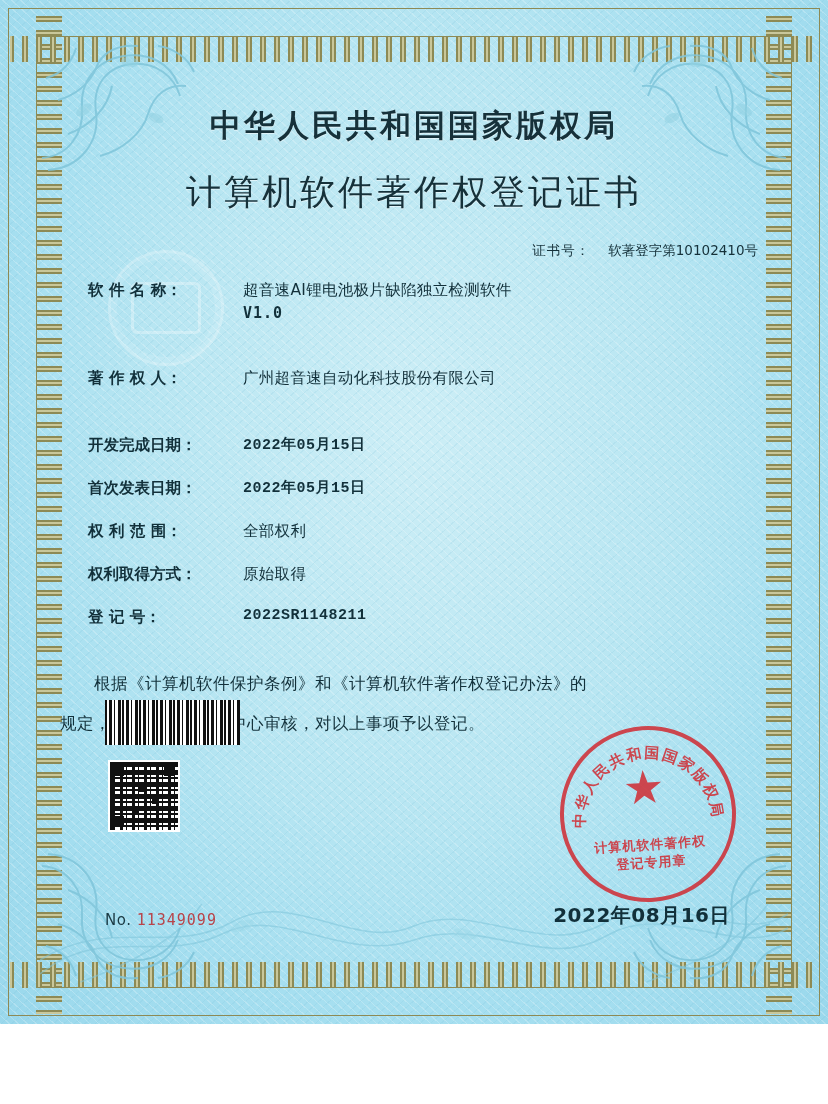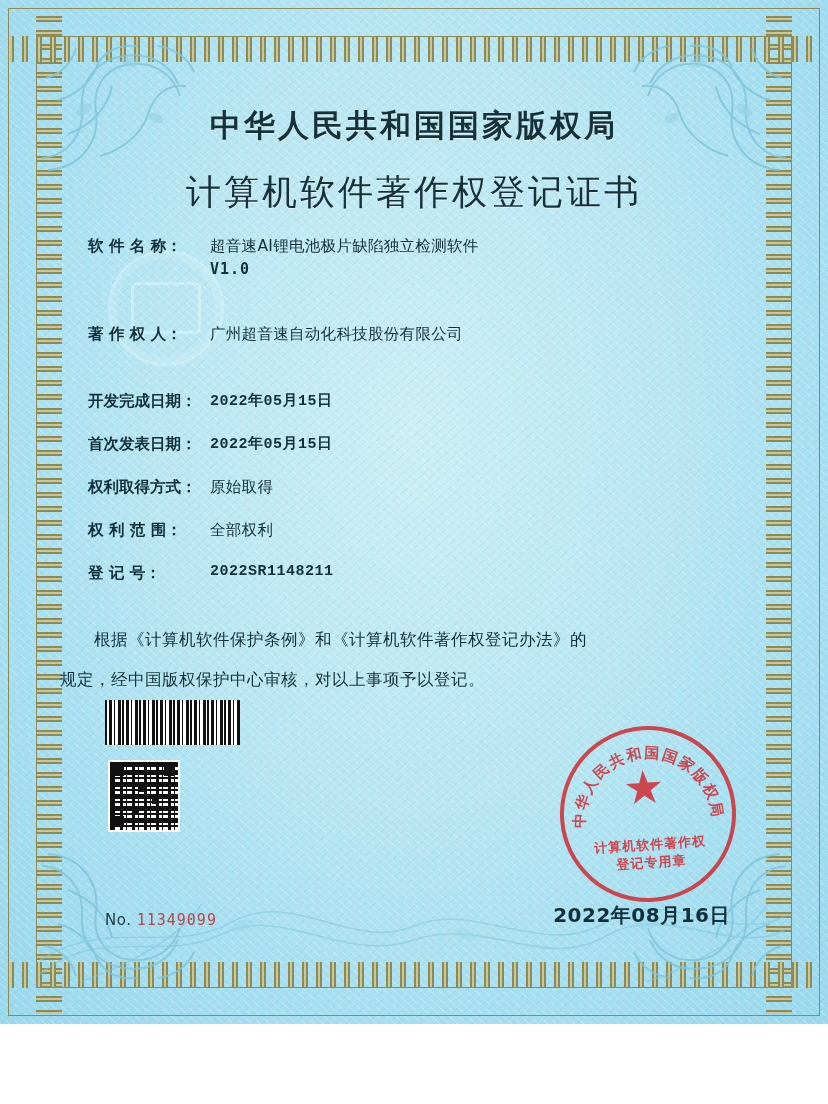--- a/index.html
+++ b/index.html
@@ -165,20 +165,21 @@
 
   .field-block { margin-top: 20px; }
 
   .field-row {
     display: flex;
     align-items: flex-start;
     margin-top: 12px;
     font-size: 15.5px;
     color: #12303a;
     font-family: "DejaVu Sans", sans-serif;
+    gap: 33px;
   }
   .field-label {
     width: 150px;
     flex: none;
     font-weight: bold;
     letter-spacing: 0px;
     padding-left: 28px;
     box-sizing: border-box;
     white-space: pre;
   }
@@ -409,20 +410,23 @@
     </svg>
   </div>
 
   <div class="watermark"></div>
 
   <div class="content">
 
     <div class="title-line1">中华人民共和国国家版权局</div>
     <div class="title-line2">计算机软件著作权登记证书</div>
 
+    <div class="cert-no-row">
+      <span class="cert-no-label">证书号：</span><span class="cert-no-value">软著登字第10102410号</span>
+    </div>
 
     <div class="field-block">
 
       <div class="field-row tight">
         <div class="field-label">软 件 名 称：</div>
         <div>
           <div class="field-value">超音速AI锂电池极片缺陷独立检测软件</div>
           <div class="field-value-sub">V1.0</div>
         </div>
       </div>
@@ -440,27 +444,27 @@
         <div class="field-label">开发完成日期：</div>
         <div class="field-value mono-val">2022年05月15日</div>
       </div>
 
       <div class="field-row" style="margin-top:22px;">
         <div class="field-label">首次发表日期：</div>
         <div class="field-value mono-val">2022年05月15日</div>
       </div>
 
       <div class="field-row" style="margin-top:22px;">
+        <div class="field-label">权 利 范 围：</div>
+        <div class="field-value">全部权利</div>
+      </div>
+
+      <div class="field-row" style="margin-top:22px;">
         <div class="field-label">权利取得方式：</div>
         <div class="field-value">原始取得</div>
-      </div>
-
-      <div class="field-row" style="margin-top:22px;">
-        <div class="field-label">权 利 范 围：</div>
-        <div class="field-value">全部权利</div>
       </div>
 
       <div class="field-row" style="margin-top:22px;">
         <div class="field-label">登 记 号：</div>
         <div class="field-value mono-val">2022SR1148211</div>
       </div>
 
     </div>
 
     <div class="statement">

